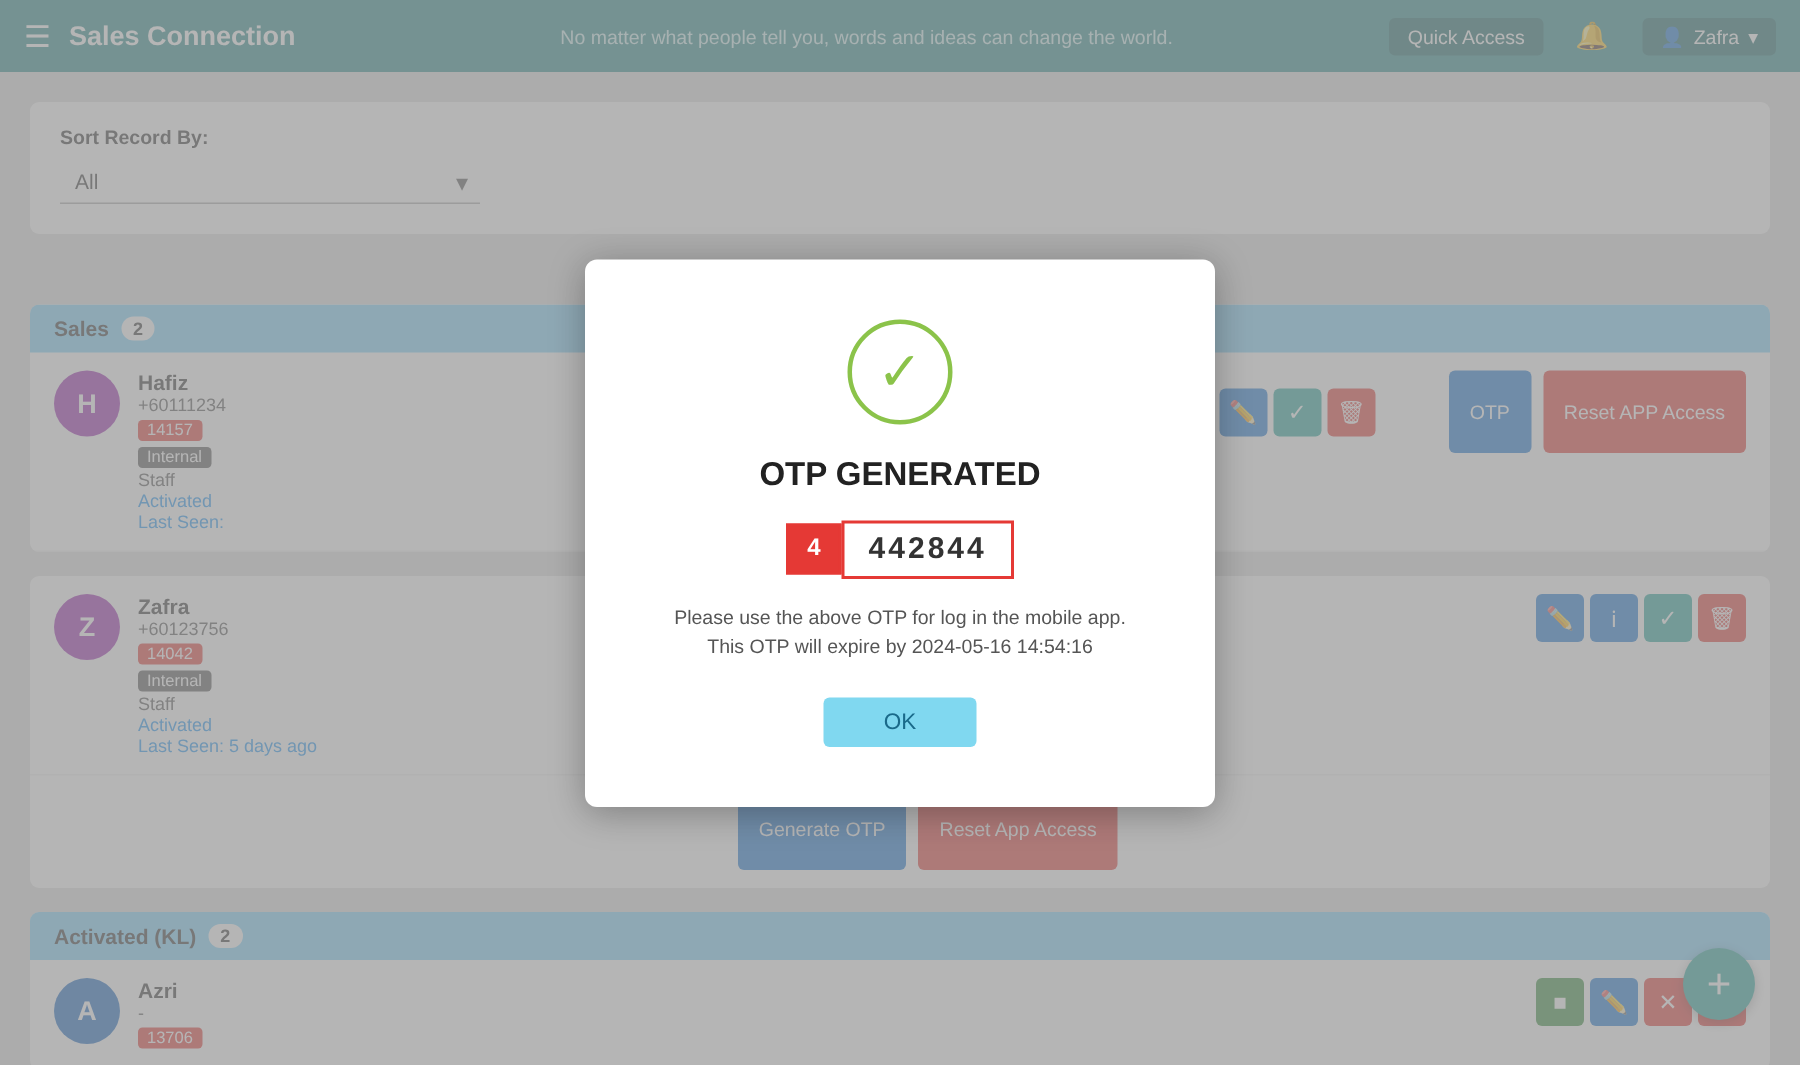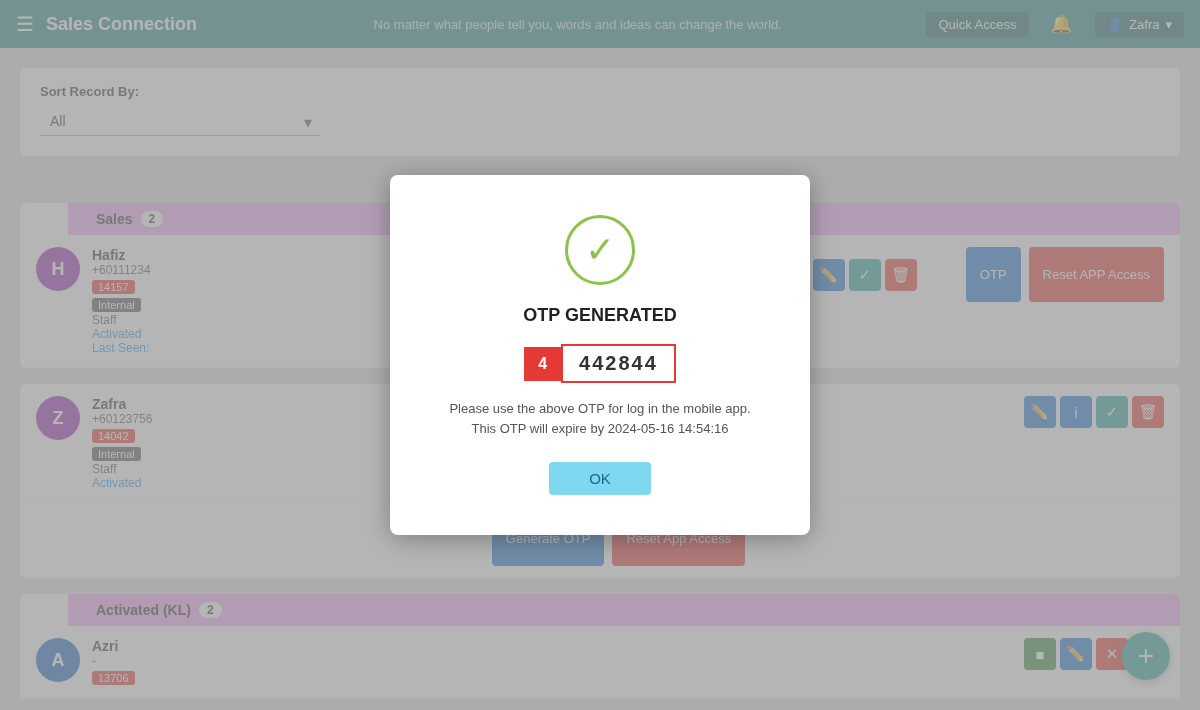--- a/index.html
+++ b/index.html
@@ -123,29 +123,28 @@
     }
 
     
     .section-box {
       background: white;
       border-radius: 6px;
       margin-bottom: 16px;
       overflow: hidden;
     }
     .section-header {
-      background: #f0abfc;
-      padding: 8px 28px;
+      background: #7dd3fc;
+      padding: 8px 16px;
       font-size: 14px;
       font-weight: bold;
       color: #333;
       display: flex;
       align-items: center;
       gap: 8px;
-      margin-left: 48px;
     }
     .section-badge {
       background: white;
       border-radius: 12px;
       padding: 1px 8px;
       font-size: 12px;
       font-weight: bold;
       color: #333;
     }
 
@@ -338,21 +337,21 @@
       align-items: center;
       justify-content: center;
       margin: 0 auto 20px;
     }
     .modal-check {
       color: #8bc34a;
       font-size: 36px;
       line-height: 1;
     }
     .modal-title {
-      font-size: 18px;
+      font-size: 22px;
       font-weight: bold;
       color: #222;
       margin-bottom: 18px;
     }
     .otp-display {
       display: flex;
       align-items: center;
       justify-content: center;
       gap: 0;
       margin-bottom: 16px;
@@ -474,20 +473,21 @@
   <div class="section-box">
     <div class="member-row">
       <div class="avatar" style="background:#9c27b0;">Z</div>
       <div class="member-info">
         <div class="member-name">Zafra</div>
         <div class="member-phone">+60123756</div>
         <div><span class="id-badge">14042</span></div>
         <div><span class="internal-badge">Internal</span></div>
         <div class="member-role">Staff</div>
         <div class="member-status">Activated</div>
+        <div class="member-last-seen">Last Seen: 5 days ago</div>
       </div>
       <div class="action-buttons">
         <button class="btn-blue" title="Edit">✏️</button>
         <button class="btn-blue" title="Info" style="background:#1976d2;">ℹ</button>
         <button class="btn-teal-check" title="Check">✓</button>
         <button class="btn-red" title="Delete">🗑</button>
       </div>
     </div>
     <div class="bottom-row-buttons">
       <button class="btn-otp">Generate OTP</button>

